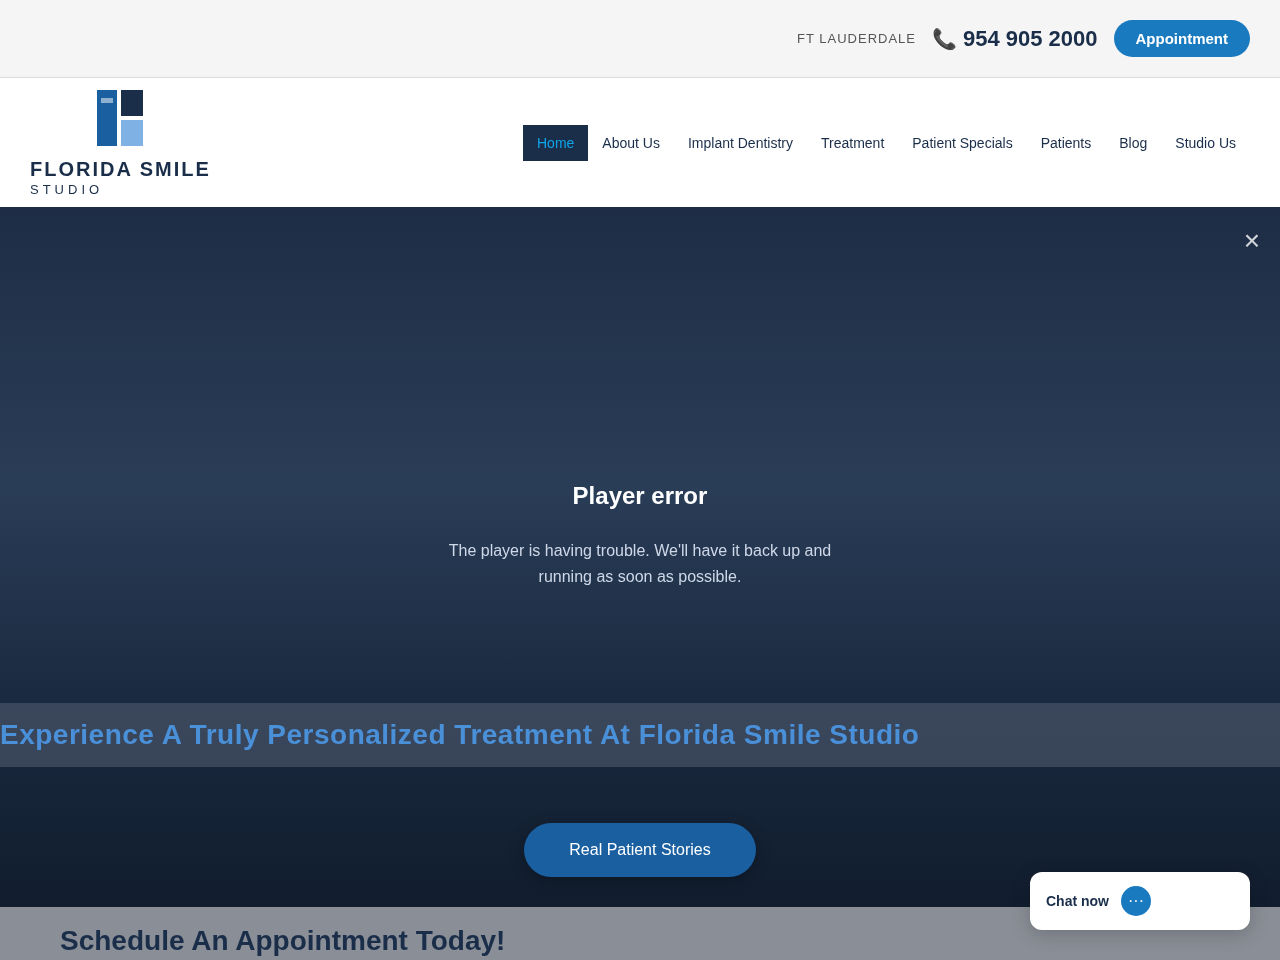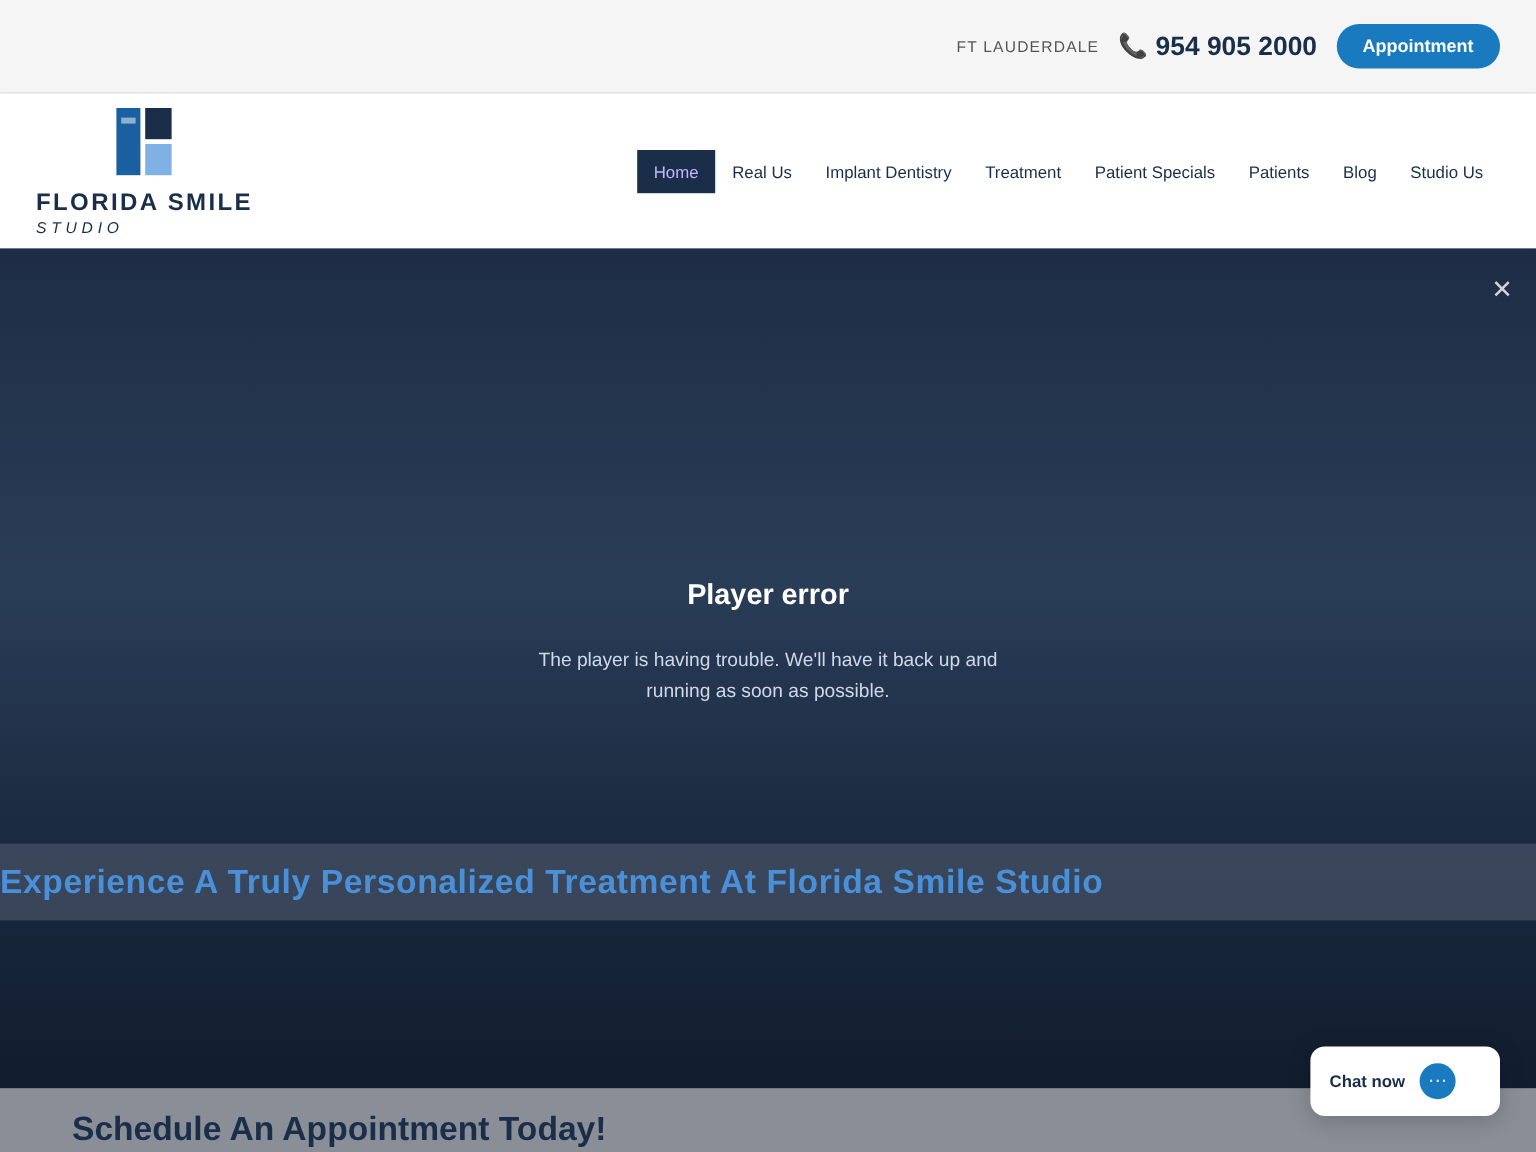--- a/index.html
+++ b/index.html
@@ -74,39 +74,38 @@
       font-weight: bold;
       color: #1a2e4a;
       letter-spacing: 2px;
       line-height: 1.1;
     }
     .logo-sub {
       font-size: 13px;
       letter-spacing: 4px;
       color: #1a2e4a;
       margin-top: 2px;
-      font-style: italic;
     }
     .nav {
       display: flex;
       align-items: center;
       gap: 0;
     }
     .nav-item {
       padding: 10px 14px;
       font-size: 14px;
       color: #1a2e4a;
       cursor: pointer;
       white-space: nowrap;
       text-decoration: none;
       display: block;
     }
     .nav-item.active {
       background: #1a2e4a;
-      color: #c4b5fd;
+      color: #0ea5e9;
     }
 
     
     .hero {
       background: linear-gradient(180deg, #1e2d45 0%, #2a3d57 40%, #1a2a40 70%, #111d2e 100%);
       width: 100%;
       height: 700px;
       position: relative;
       display: flex;
       flex-direction: column;
@@ -207,21 +206,21 @@
       bottom: 30px;
       right: 30px;
       background: #fff;
       border-radius: 12px;
       box-shadow: 0 4px 20px rgba(0,0,0,0.2);
       display: flex;
       align-items: center;
       padding: 14px 16px;
       gap: 12px;
       z-index: 1000;
-      width: 158px;
+      width: 220px;
     }
     .chat-text {
       font-size: 14px;
       font-weight: bold;
       color: #1a2e4a;
     }
     .chat-dots-btn {
       background: #1a7abf;
       color: #fff;
       border: none;
@@ -257,21 +256,21 @@
       <rect x="26" y="32" width="22" height="26" fill="#4a90d9" opacity="0.7"></rect>
       <rect x="6" y="10" width="12" height="5" fill="#fff" opacity="0.5"></rect>
     </svg>
     <div class="logo-text-area">
       <span class="logo-main">FLORIDA SMILE</span>
       <span class="logo-sub">STUDIO</span>
     </div>
   </div>
   <nav class="nav">
     <a class="nav-item active">Home</a>
-    <a class="nav-item">Real Us</a>
+    <a class="nav-item">About Us</a>
     <a class="nav-item">Implant Dentistry</a>
     <a class="nav-item">Treatment</a>
     <a class="nav-item">Patient Specials</a>
     <a class="nav-item">Patients</a>
     <a class="nav-item">Blog</a>
     <a class="nav-item">Studio Us</a>
   </nav>
 </div>
 
 <div class="hero">
@@ -279,20 +278,23 @@
 
   <div class="player-error">
     <div class="player-error-title">Player error</div>
     <div class="player-error-msg">The player is having trouble. We'll have it back up and running as soon as possible.</div>
   </div>
 
   <div class="hero-text-strip">
     <div class="hero-title">Experience A Truly Personalized Treatment At Florida Smile Studio</div>
   </div>
 
+  <div class="hero-cta-area">
+    <button class="cta-btn">Real Patient Stories</button>
+  </div>
 </div>
 
 <div class="footer-preview">
   <span class="footer-schedule">Schedule An Appointment Today!</span>
 </div>
 
 <div class="chat-widget">
   <span class="chat-text">Chat now</span>
   <button class="chat-dots-btn">···</button>
 </div>

